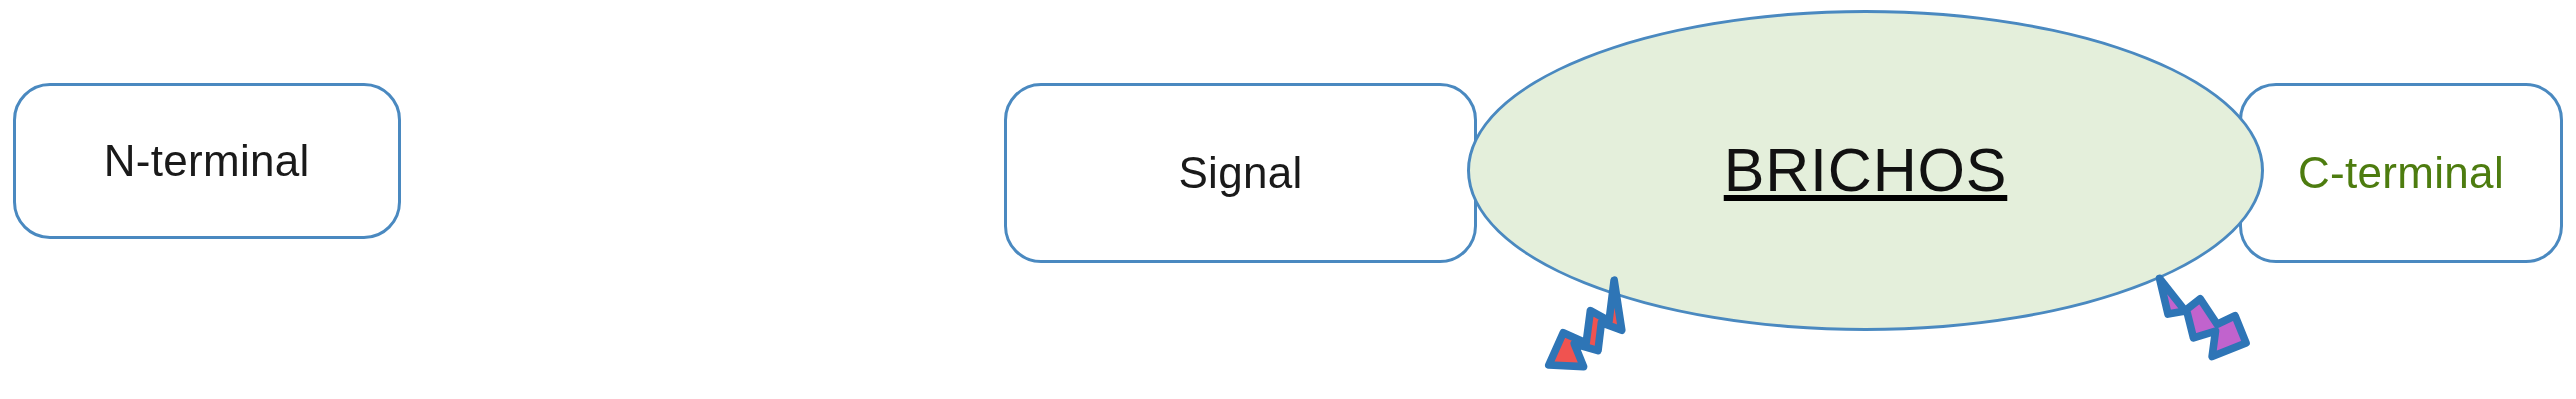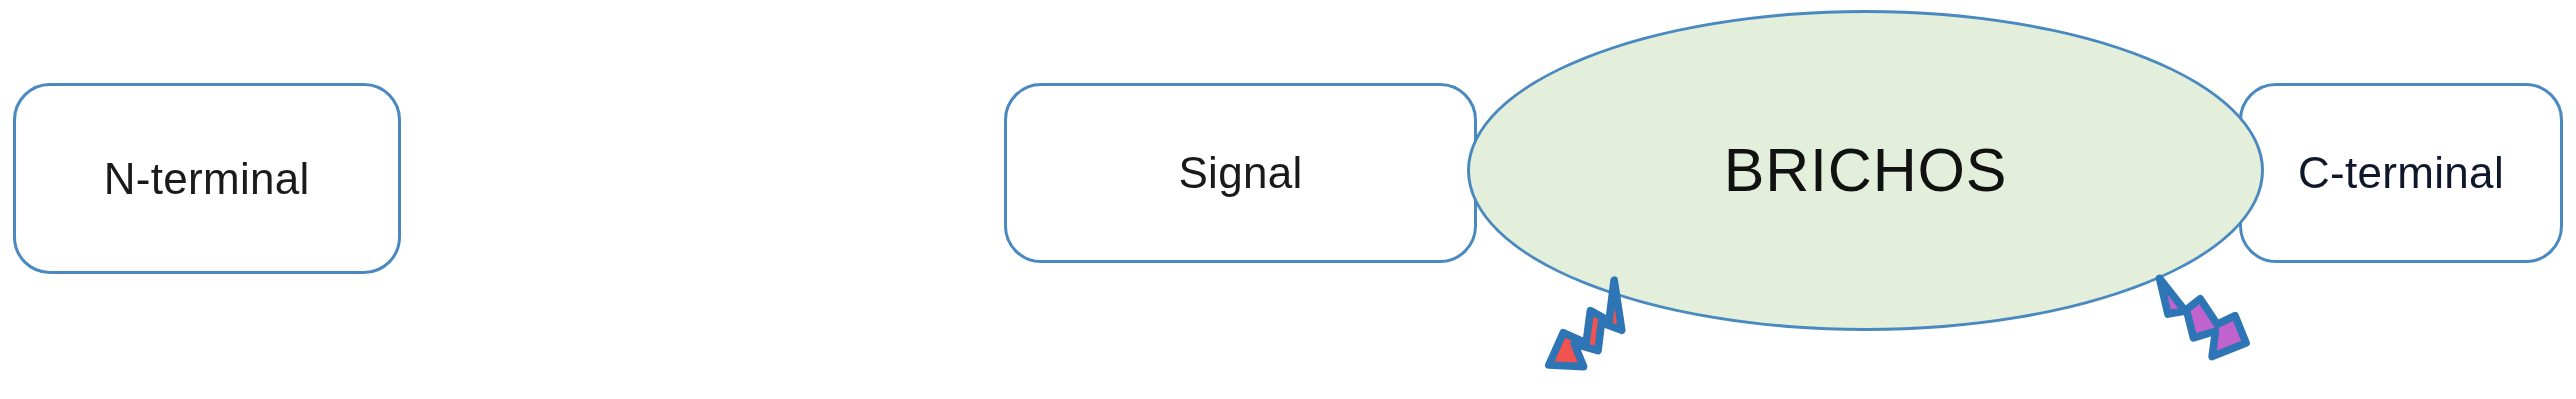--- a/index.html
+++ b/index.html
@@ -66,34 +66,34 @@
     z-index: 9;
     pointer-events: none;
   }
   .bolt-layer * { pointer-events: auto; }
 </style>
 </head>
 <body>
 
 <div id="canvas" style="width: 2576px; height: 400px; background: rgb(255, 255, 255);">
 
-  <div class="domain-box" id="box-0" style="left: 12.7px; top: 83px; width: 388px; height: 191px; background: rgb(255, 255, 255); border-color: rgb(74, 137, 192); color: rgb(26, 26, 26);">
+  <div class="domain-box" id="box-0" style="left: 12.7px; top: 83px; width: 388px; height: 156px; background: rgb(255, 255, 255); border-color: rgb(74, 137, 192); color: rgb(26, 26, 26);">
     <span class="box-label">N-terminal</span>
   </div>
 
 
   <div class="domain-box" id="box-2" style="left: 1004px; top: 83px; width: 473px; height: 180px; background: rgb(255, 255, 255); border-color: rgb(74, 137, 192); color: rgb(26, 26, 26);">
     <span class="box-label">Signal</span>
   </div>
 
-  <div class="domain-box" id="box-3" style="left: 2239px; top: 83px; width: 324px; height: 180px; background: rgb(255, 255, 255); border-color: rgb(74, 137, 192); color: #0f172a;">
+  <div class="domain-box" id="box-3" style="left: 2239px; top: 83px; width: 324px; height: 180px; background: rgb(255, 255, 255); border-color: rgb(74, 137, 192); color: #4d7c0f;">
     <span class="box-label">C-terminal</span>
   </div>
 
-  <div class="brichos-ellipse" id="brichos" style="left: 1467px; top: 10.2px; width: 797px; height: 321px; background: rgb(228, 239, 219); border-color: rgb(74, 137, 192);">
+  <div class="brichos-ellipse" id="brichos" style="left: 1467px; top: 10.2px; width: 797px; height: 321px; background: rgb(228, 239, 219); border-color: rgb(74, 137, 192); text-decoration: underline;">
     <span class="brichos-label">BRICHOS</span>
   </div>
 
   <svg class="bolt-layer" viewBox="0 0 3037 471">
     <g id="bolt-left-group">
       <path id="bolt-left-path" d="M 1903 330
                L 1897 378
                L 1875 366
                L 1870 404
                L 1843 392

